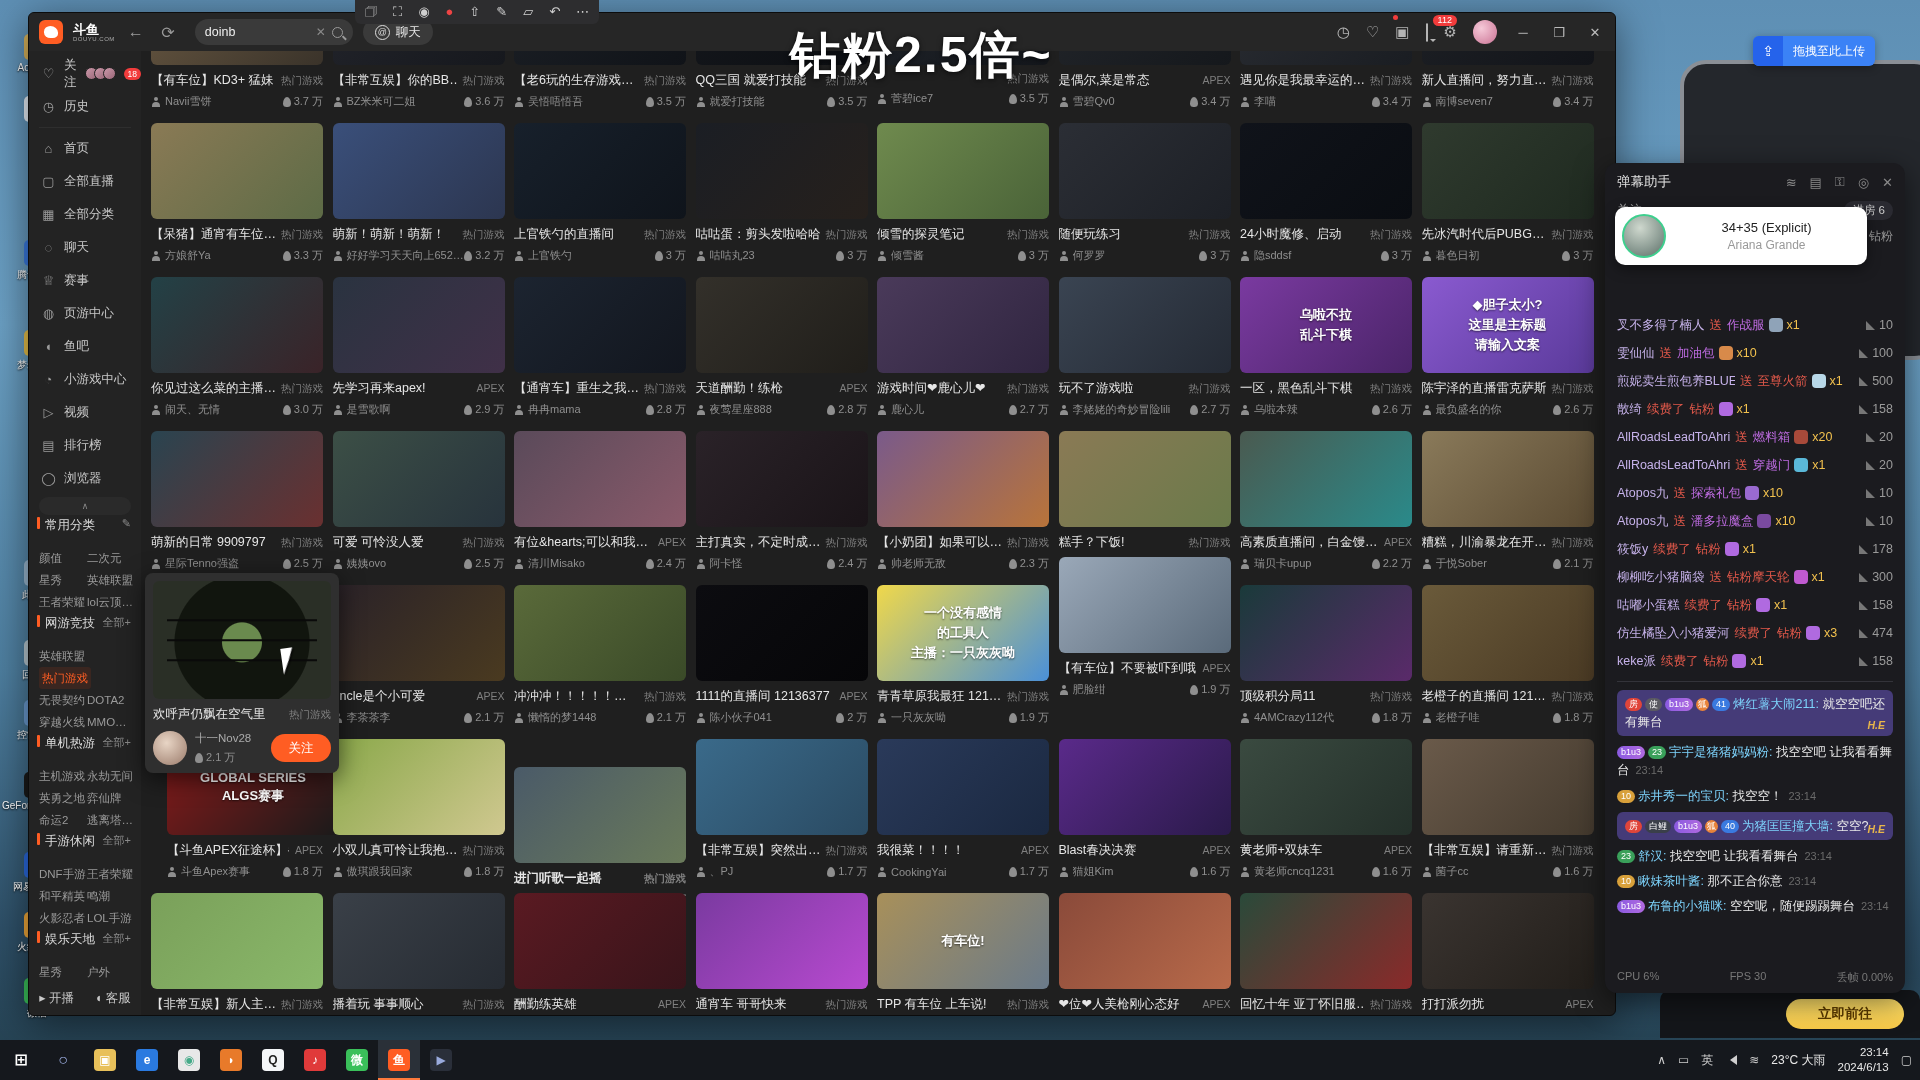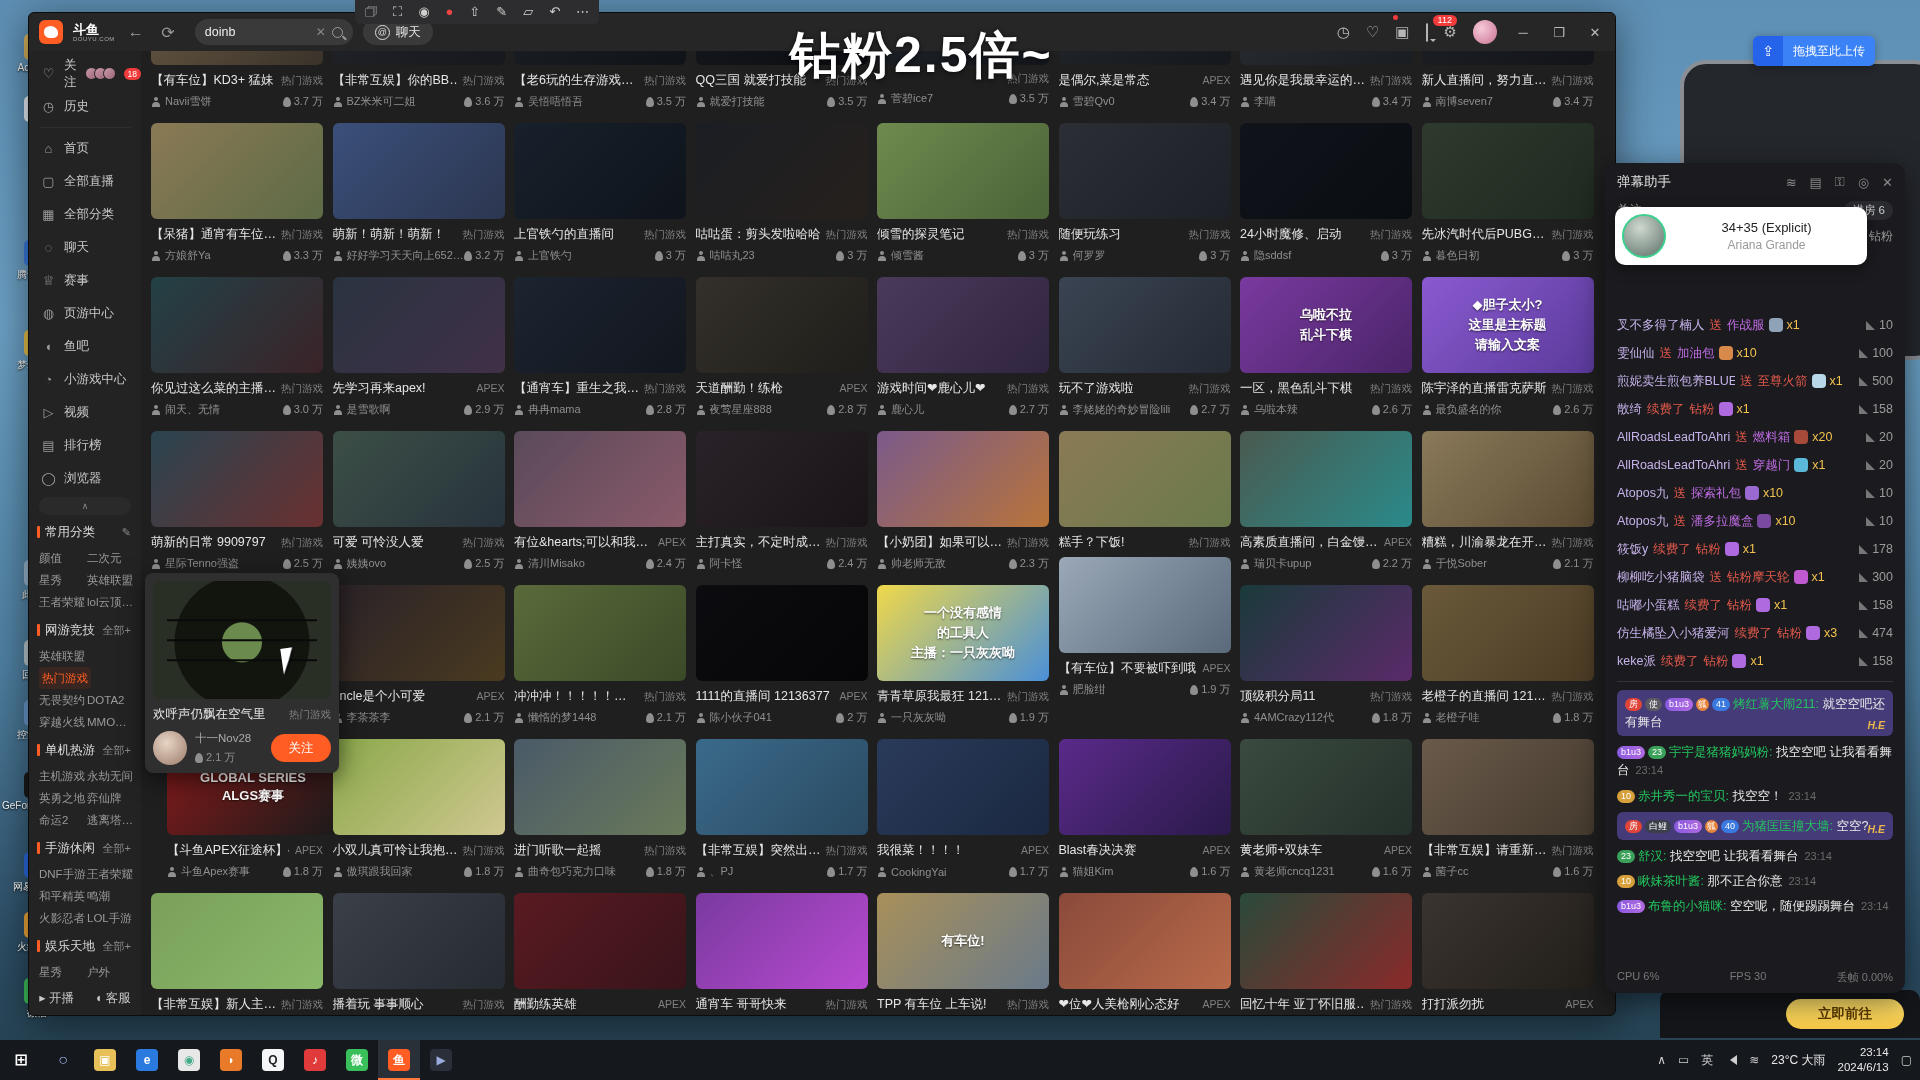--- a/index.html
+++ b/index.html
@@ -56,21 +56,21 @@
   #sidebar { position:absolute; left:0; top:38px; bottom:0; width:112px; background:#232323; padding-top:6px; overflow:hidden; }
   .side-item { display:flex; align-items:center; gap:8px; height:33px; padding:0 0 0 12px; color:#c9c9c9; font-size:12.5px; }
   .side-item .si { width:15px; color:#9a9a9a; font-size:13px; text-align:center; flex:none; }
   .side-avatars { display:flex; margin-left:2px; }
   .side-avatars i { width:13px; height:13px; border-radius:50%; border:1px solid #232323; margin-left:-4px;
     background:linear-gradient(135deg,#c9a,#967); }
   .cnt-badge { background:#f23c3c; color:#fff; font-size:8.5px; border-radius:7px; padding:0 4px; line-height:12px; }
   .side-divider { height:1px; background:#2e2e2e; margin:4px 10px; }
   .collapse-bar { height:18px; margin:2px 10px; background:#2a2a2a; border-radius:9px; color:#8a8a8a;
     text-align:center; font-size:9px; line-height:18px; }
-  .cat-head { display:flex; align-items:center; height:30px; padding:0 10px 0 8px; color:#ddd; font-size:12.5px; }
+  .cat-head { display:flex; height:30px; padding:0 10px 0 8px; color:#ddd; font-size:12.5px; }
   .cat-head .bar { width:3px; height:12px; background:#ff5d23; margin-right:5px; border-radius:1px; }
   .cat-head .right { margin-left:auto; color:#8a8a8a; font-size:11px; }
   .cat-links { display:flex; flex-wrap:wrap; padding:0 6px 2px 10px; }
   .cat-links span { width:50%; color:#9a9a9a; font-size:11.5px; line-height:22px; white-space:nowrap; overflow:hidden; }
   .cat-links span.sel { color:#ff5d23; background:#3a2620; border-radius:3px; padding:0 3px; width:auto; }
   #side-foot { position:absolute; bottom:8px; left:0; right:0; display:flex; justify-content:space-around;
     color:#c9c9c9; font-size:12.5px; }
 
   
   #grid { position:absolute; left:112px; top:38px; right:0; bottom:0; overflow:hidden; }
@@ -134,21 +134,21 @@
   .gf-act { color:#e0584a; margin-right:5px; }
   .gf-name { margin-right:4px; }
   .gf-name.purple { color:#bd6be0; } .gf-name.red { color:#e0584a; }
   .gf-chip { width:14px; height:14px; border-radius:4px; margin-right:4px; flex:none; }
   .gf-x { color:#f2c14e; }
   .gf-cnt { margin-left:auto; color:#9a9a9a; display:flex; align-items:center; gap:4px; }
   .fin { width:0; height:0; border-left:9px solid #777; border-top:9px solid transparent; }
   #pdivider { height:1px; background:#33333a; margin:6px 0 8px; }
   .msg { margin-bottom:7px; font-size:12.5px; line-height:1.45; color:#e8e8e8; }
   .msg.hl { background:#453b78; border-radius:6px; padding:5px 8px; position:relative; }
-  .msg .un { color:#22c55e; } .msg.gold .un { color:#f0c04a; }
+  .msg .un { color:#7dd3fc; } .msg.gold .un { color:#f0c04a; }
   .msg .tm { color:#6a6a6a; font-size:11px; margin-left:6px; }
   .msg .he { position:absolute; right:8px; bottom:3px; color:#e8b64a; font-size:10.5px; font-style:italic; font-weight:bold; }
   .bdg { display:inline-block; font-size:9px; color:#fff; border-radius:7px; padding:0 4px; line-height:13px;
     margin-right:3px; vertical-align:1px; }
   .bdg.r { background:#e0453a; } .bdg.g { background:#5a5a62; } .bdg.d { background:#3a3f4a; }
   .bdg.p { background:linear-gradient(90deg,#8a5ae0,#b06ae0); }
   .bdg.f { background:#e8833a; width:13px; padding:0; text-align:center; border-radius:50%; }
   .bdg.b { background:#3a7ae0; } .bdg.gr { background:#3aa05a; } .bdg.y { background:#d8a03a; }
   .bdg.gold { background:#b8862a; }
   #panel-foot { position:absolute; left:12px; right:12px; bottom:8px; display:flex; justify-content:space-between;
@@ -958,21 +958,21 @@
           <div class="ctitle">小双儿真可怜让我抱…</div>
           <div class="ctag">热门游戏</div>
         </div>
         <div class="srow">
           <span class="person"></span>
           <span class="sname">傲琪跟我回家</span>
           <span class="flame"></span>
           <span>1.8 万</span>
         </div>
       </div>
-      <div class="card" style="left: 373px; top: 688px;">
+      <div class="card" style="left: 373px; top: 716px; font-weight: bold;">
         <div class="thumb" style="background: linear-gradient(135deg, rgb(74, 90, 104), rgb(106, 122, 90));"></div>
         <div class="trow">
           <div class="ctitle">进门听歌一起摇</div>
           <div class="ctag">热门游戏</div>
         </div>
         <div class="srow">
           <span class="person"></span>
           <span class="sname">曲奇包巧克力口味</span>
           <span class="flame"></span>
           <span>1.8 万</span>

